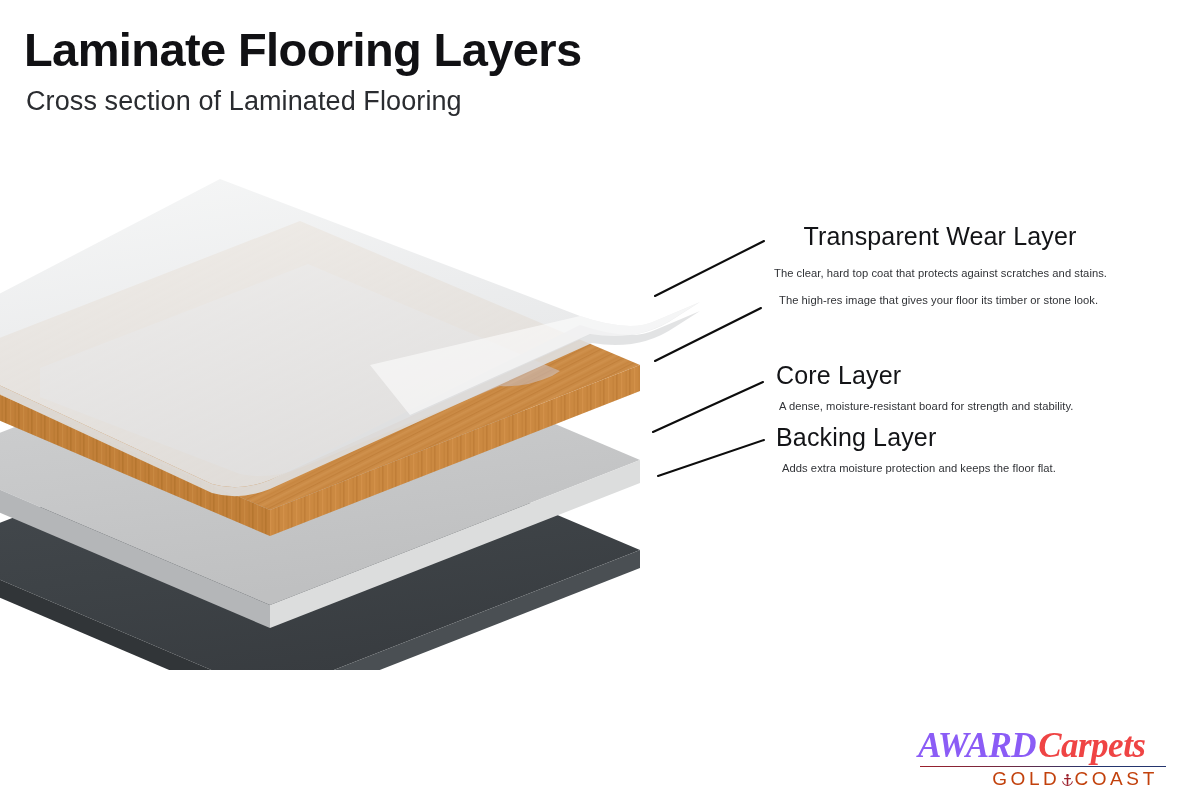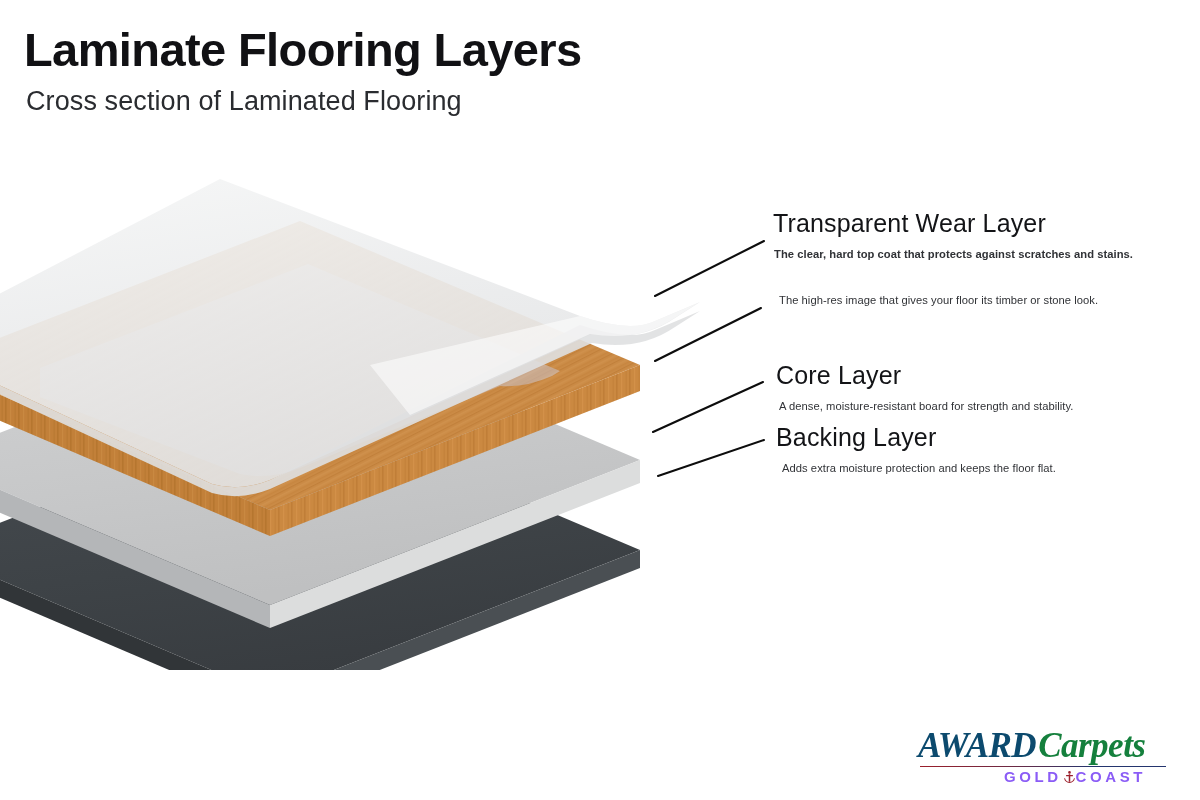--- a/index.html
+++ b/index.html
@@ -55,22 +55,22 @@
     line-height:1.1;
   }
   .callout-desc {
     font-size:11.2px;
     font-weight:400;
     color:#303236;
     letter-spacing:0.05px;
     white-space:nowrap;
     line-height:1.3;
   }
-  #callout-0 { left:773px; top:210px; }
-  #callout-0 .callout-desc { margin-top:9px; margin-left:1px;font-weight:bold; }
+  #callout-0 { left:773px; top:223px;text-align:center; }
+  #callout-0 .callout-desc { margin-top:15px; margin-left:1px; }
   #callout-1 { left:776px; top:293px; }
   #callout-1 .callout-desc { margin-left:3px; }
   #callout-2 { left:776px; top:362px; }
   #callout-2 .callout-desc { margin-top:9px; margin-left:3px; }
   #callout-3 { left:776px; top:424px; }
   #callout-3 .callout-desc { margin-top:9px; margin-left:6px; }
 
   
   #leaders {
     position:absolute; left:0; top:0;
@@ -88,50 +88,50 @@
     position:relative;
     height:34px;
     white-space:nowrap;
     line-height:34px;
   }
   .logo-award {
     font-family:"Liberation Serif", serif;
     font-style:italic;
     font-weight:700;
     font-size:35px;
-    color:#0c4a6e;
+    color:#8b5cf6;
     letter-spacing:-0.5px;
   }
   .logo-carpets {
     font-family:"Liberation Serif", serif;
     font-style:italic;
     font-weight:700;
     font-size:35px;
-    color:#15803d;
+    color:#ef4444;
     letter-spacing:-0.5px;
     margin-left:2px;
   }
   .logo-rule {
     position:absolute;
     left:2px; top:37px;
     width:246px; height:1.4px;
     background:linear-gradient(to right,#9b1f2b 0%,#6c2a44 38%,#24356e 70%,#24356e 100%);
   }
   .logo-row2 {
     position:absolute;
     left:62px; top:39px;
     width:190px;
     text-align:center;
     white-space:nowrap;
   }
   .logo-gold, .logo-coast {
     font-family:"Liberation Sans", sans-serif;
-    font-weight:700;
-    font-size:15px;
-    color:#8b5cf6;
+    font-weight:400;
+    font-size:19px;
+    color:#c2410c;
     letter-spacing:3.6px;
   }
   .logo-anchor {
     display:inline-block;
     vertical-align:-1px;
     margin:0 1px 0 2px;
   }
 </style>
 </head>
 <body>

